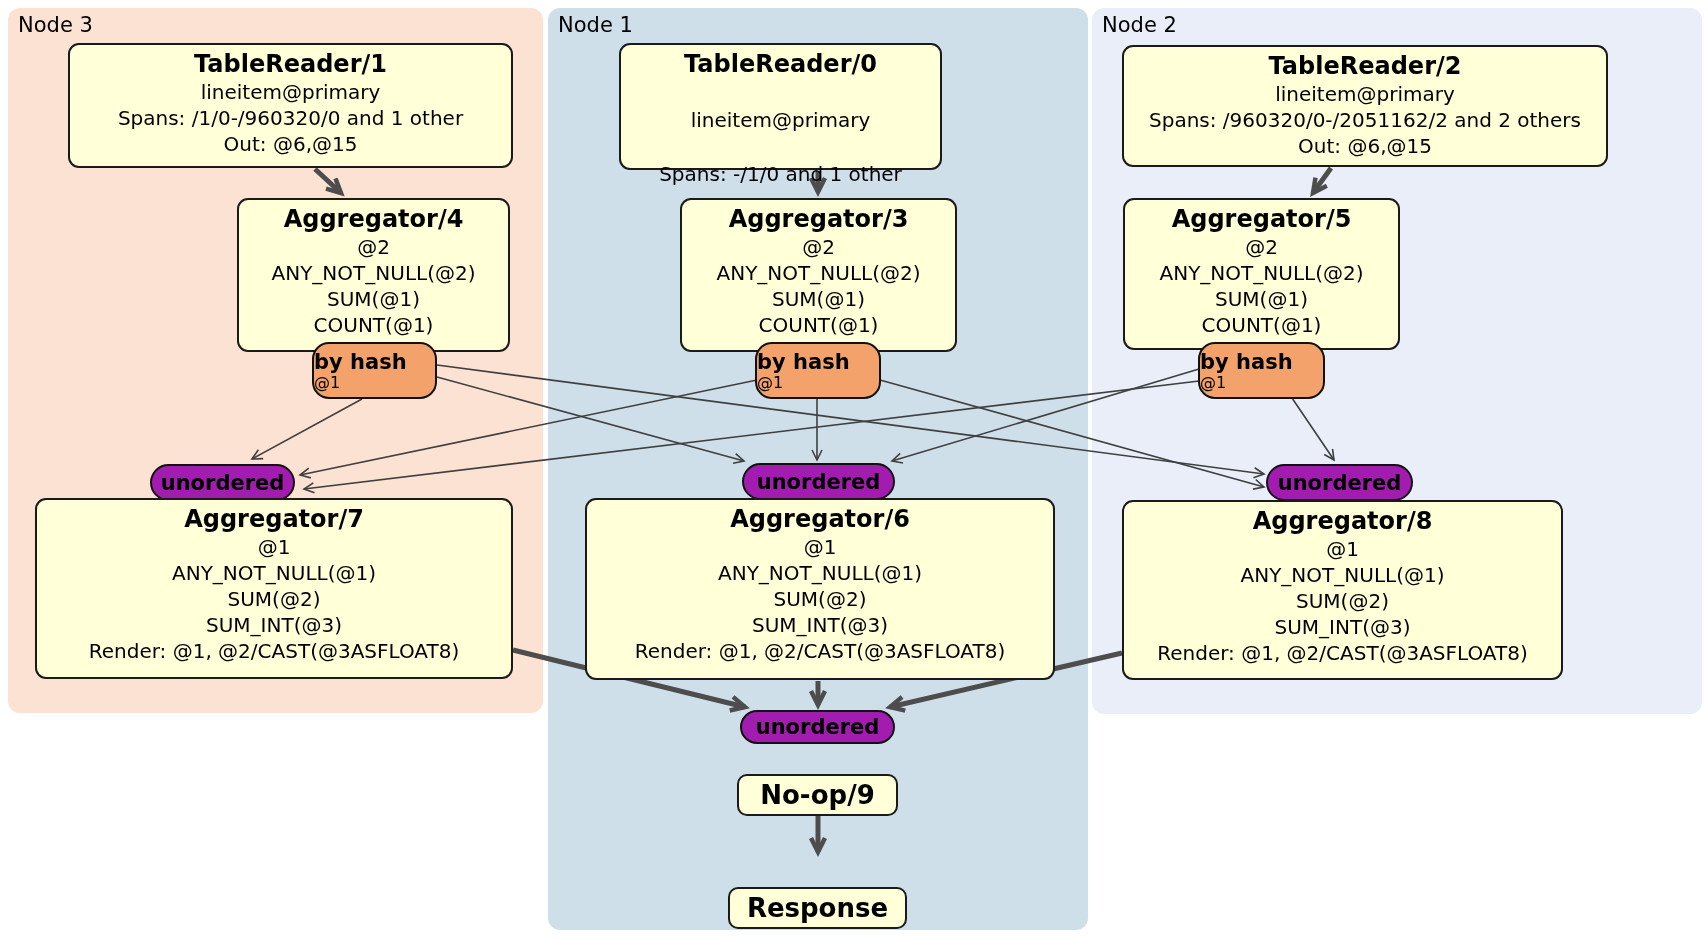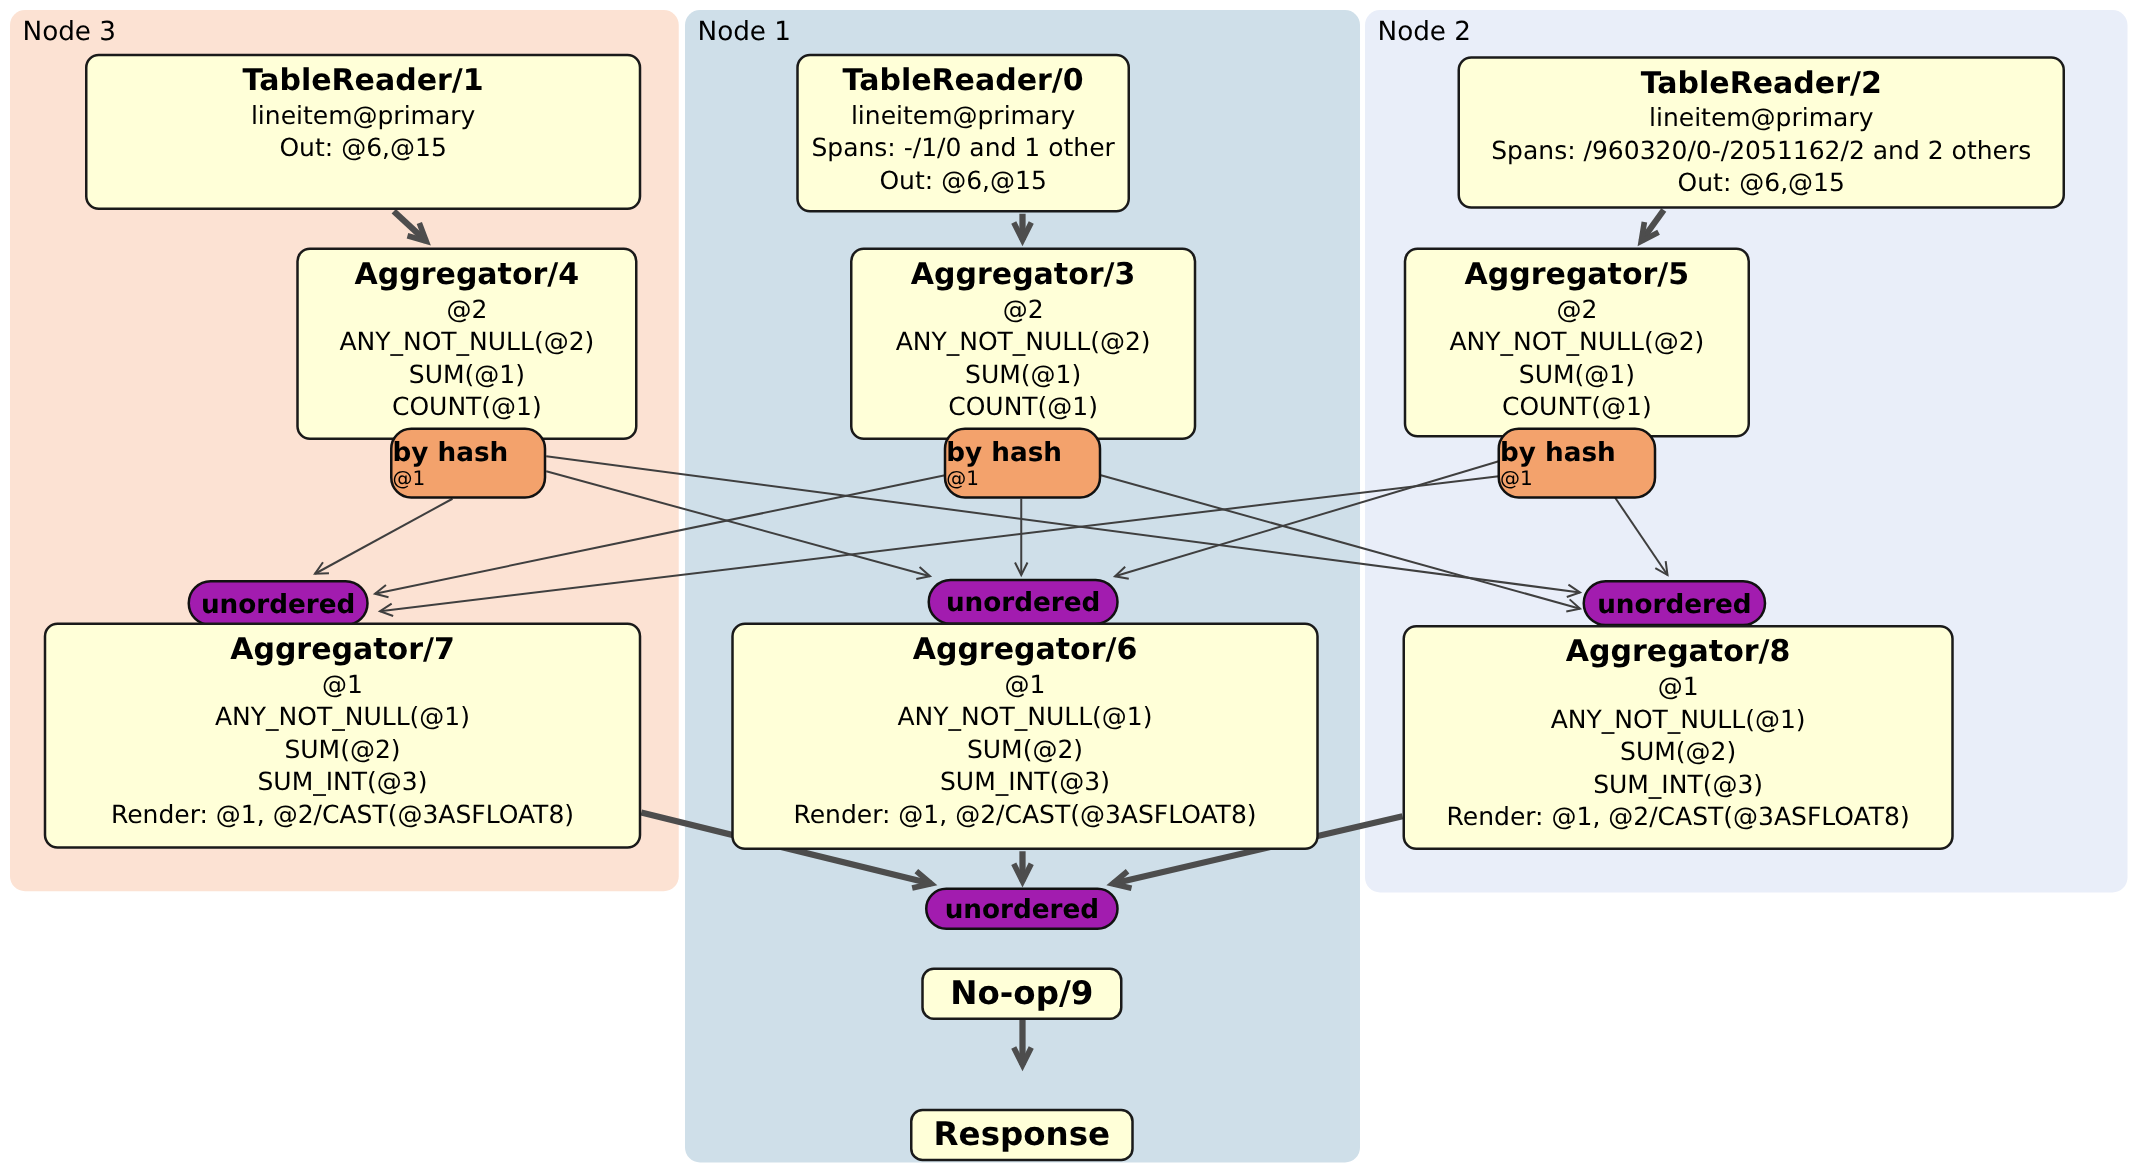--- a/index.html
+++ b/index.html
@@ -73,29 +73,30 @@
         <line x1="513" y1="650" x2="745" y2="707" marker-end="url(#arr-thick)"></line>
         <line x1="818" y1="681" x2="818" y2="705" marker-end="url(#arr-thick)"></line>
         <line x1="1122" y1="653" x2="890" y2="707" marker-end="url(#arr-thick)"></line>
         <line x1="818" y1="788" x2="818" y2="852" marker-end="url(#arr-thick)"></line>
       </g>
   </svg>
 
   <div class="proc" style="left:68px;top:43px;width:445px;height:125px;">
     <div class="proc-title">TableReader/1</div>
     <div class="proc-line">lineitem@primary</div>
+    <div class="proc-line">Spans: /1/0-/960320/0 and 1 other</div>
     <div class="proc-line">Out: @6,@15</div>
   </div>
-  <div class="proc" style="left:637px;top:43px;width:267px;height:127px;">
+  <div class="proc" style="left:619px;top:43px;width:323px;height:127px;gap:28px;">
     <div class="proc-title">TableReader/0</div>
     <div class="proc-line">lineitem@primary</div>
     <div class="proc-line">Spans: -/1/0 and 1 other</div>
     <div class="proc-line">Out: @6,@15</div>
   </div>
-  <div class="proc" style="left:1166px;top:45px;width:486px;height:122px;">
+  <div class="proc" style="left:1122px;top:45px;width:486px;height:122px;">
     <div class="proc-title">TableReader/2</div>
     <div class="proc-line">lineitem@primary</div>
     <div class="proc-line">Spans: /960320/0-/2051162/2 and 2 others</div>
     <div class="proc-line">Out: @6,@15</div>
   </div>
 
   <div class="proc" style="left:237px;top:198px;width:273px;height:154px;">
     <div class="proc-title">Aggregator/4</div>
     <div class="proc-line">@2</div>
     <div class="proc-line">ANY_NOT_NULL(@2)</div>

